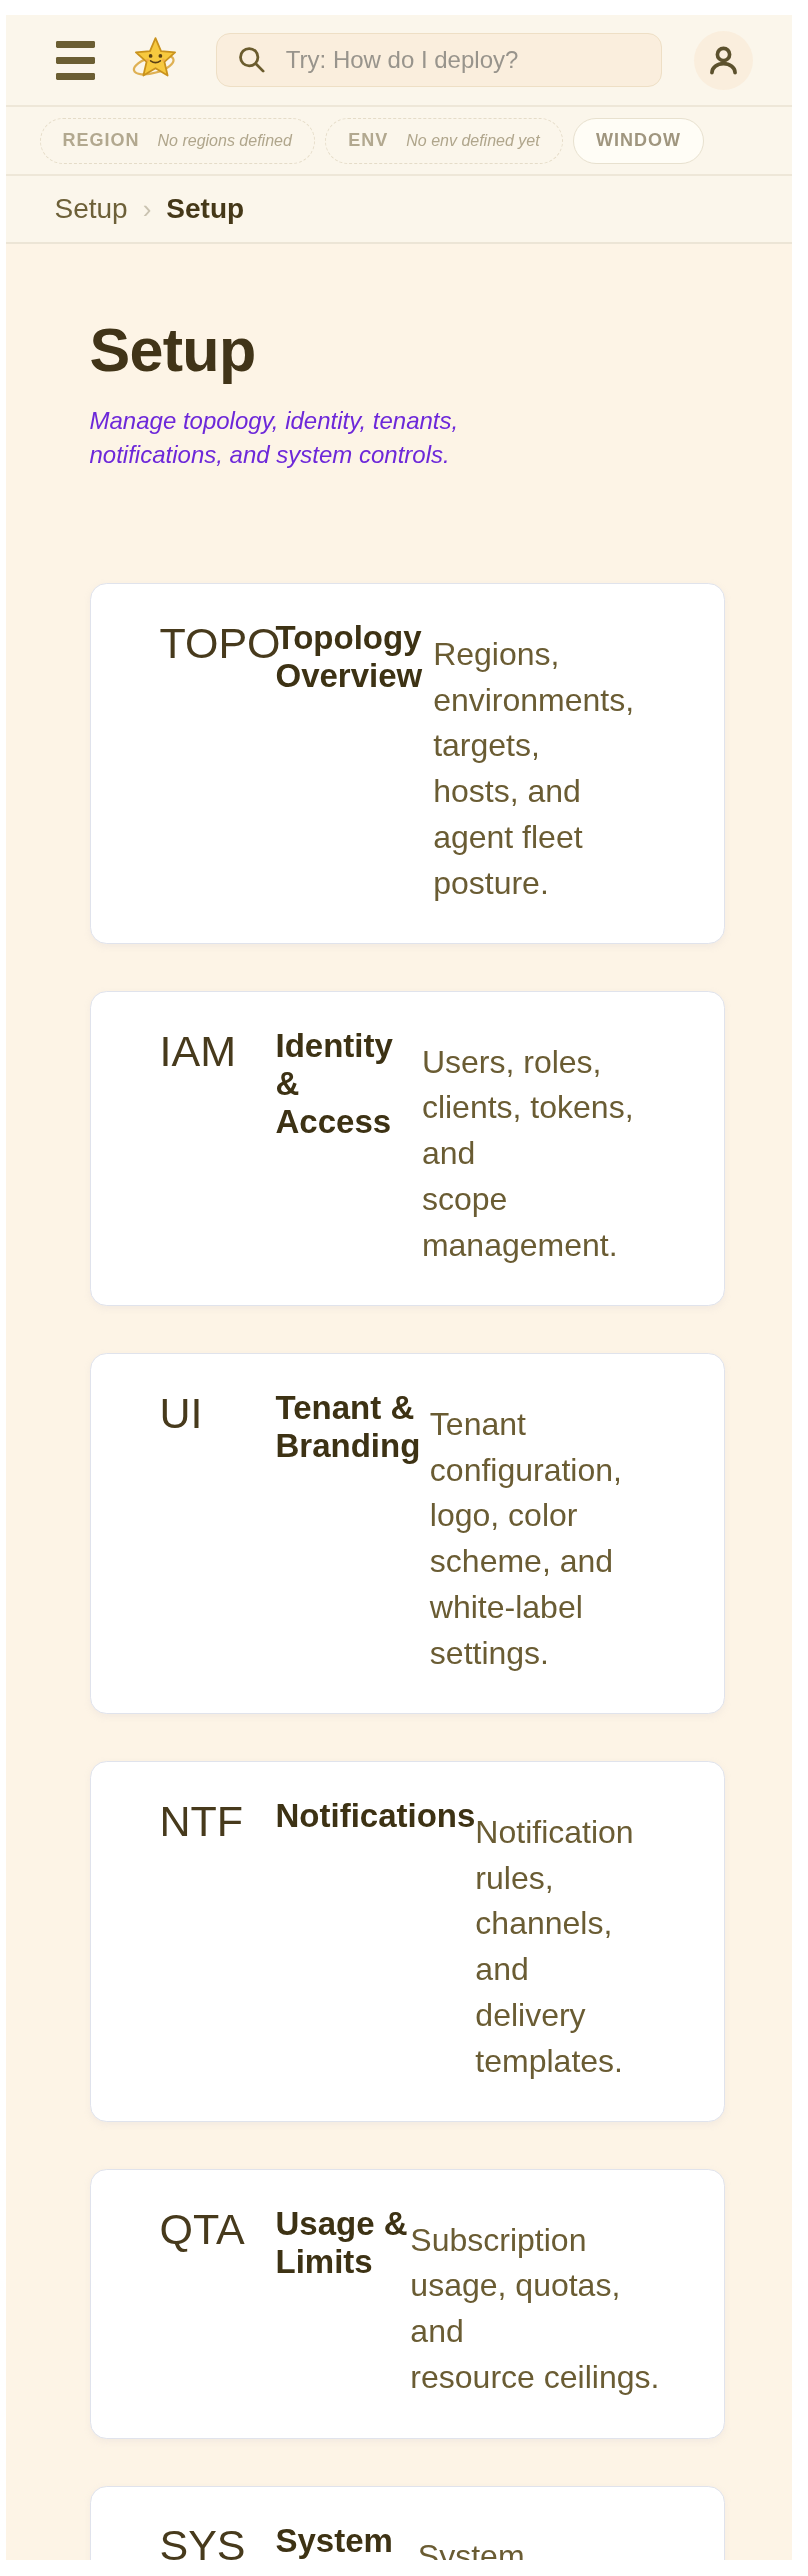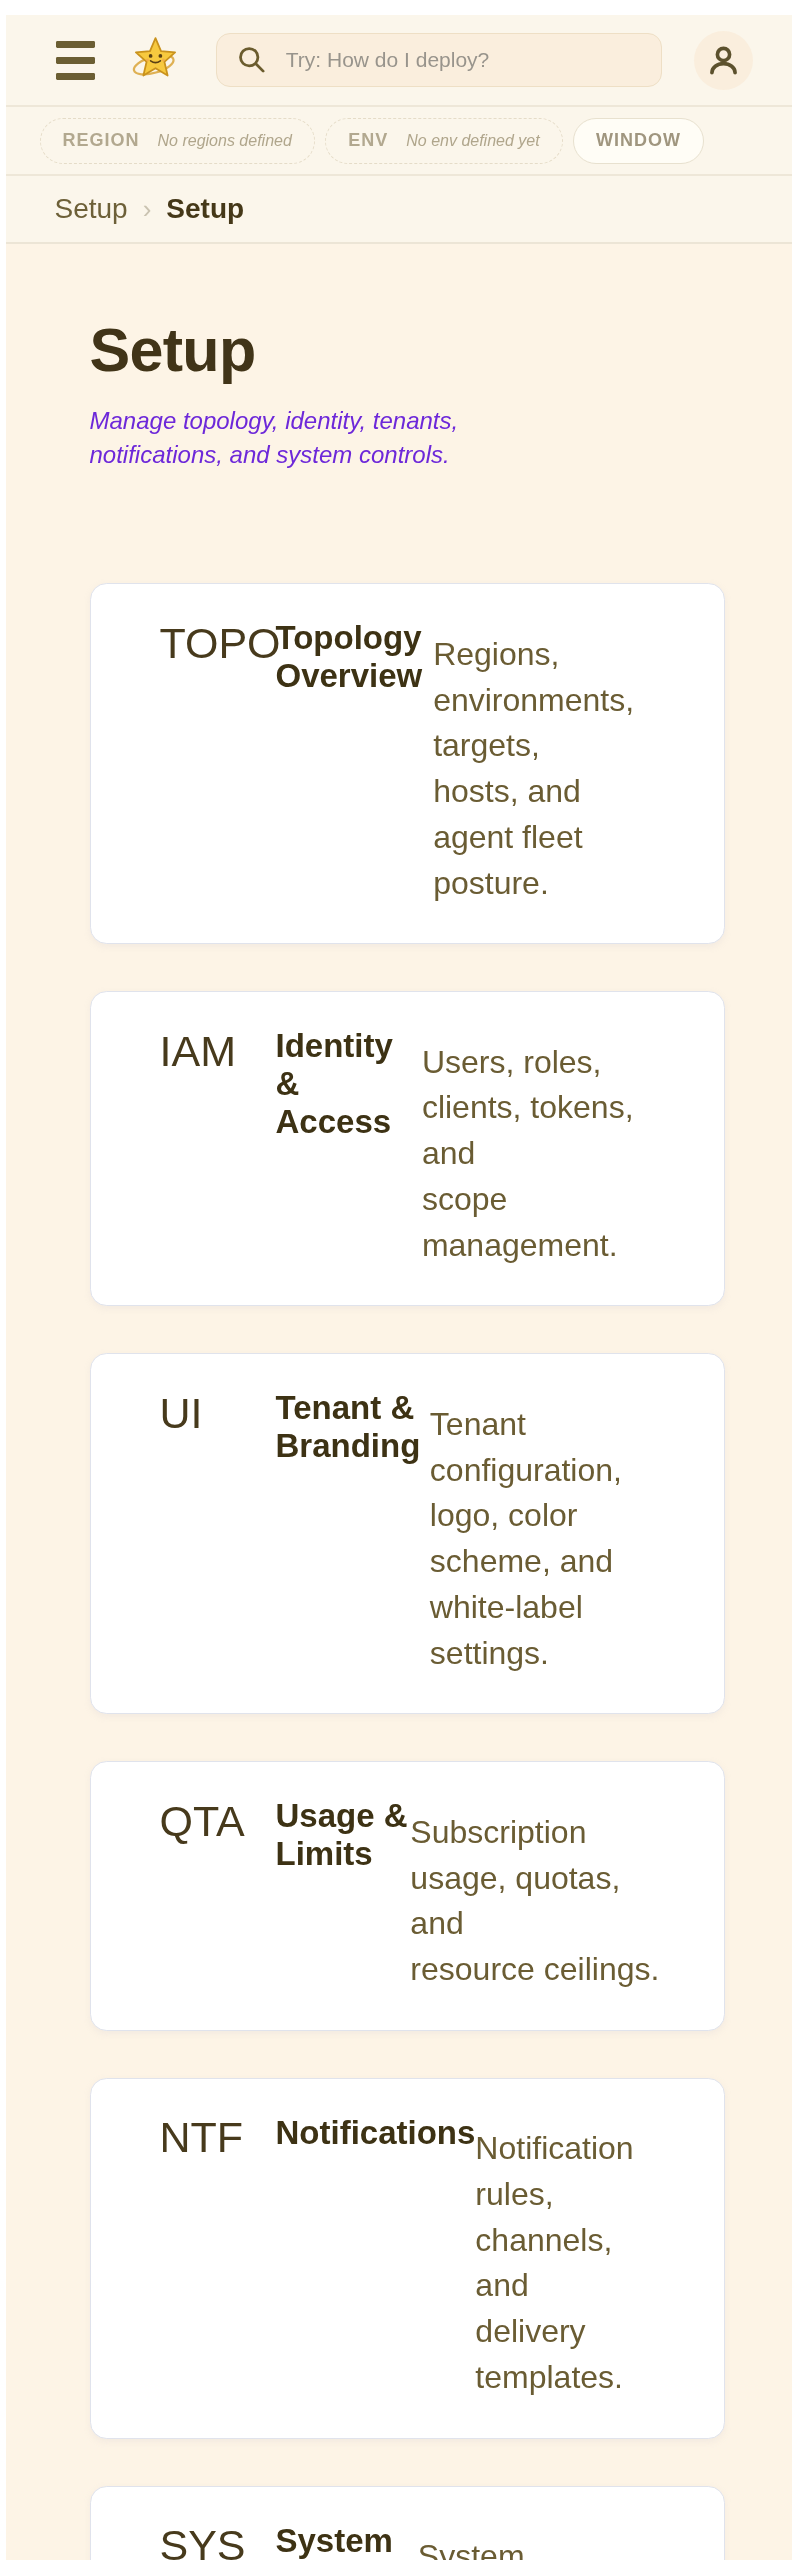--- a/index.html
+++ b/index.html
@@ -31,21 +31,21 @@
   .logo { margin-left: 32px; flex-shrink: 0; }
   .searchbox {
     flex: 1 1 auto; margin: 0 32px;
     height: 54px; background: #faeedd;
     border: 1.4px solid #eedfc5; border-radius: 14px;
     display: flex; align-items: center; padding: 0 19.3px;
   }
   .searchbox input {
     flex: 1; border: none; outline: none; background: transparent;
     font-family: "Liberation Sans", sans-serif;
-    font-size: 21px; color: #5c512d; margin-left: 18px;
+    font-size: 24px; color: #5c512d; margin-left: 18px;
   }
   .searchbox input::placeholder { color: #98948c; opacity: 1; }
   .avatar {
     width: 59px; height: 59px; border-radius: 50%;
     background: #faeedd; flex-shrink: 0;
     display: flex; align-items: center; justify-content: center;
     cursor: pointer;
   }
 
   
@@ -209,34 +209,34 @@
         <span class="card-badge">UI</span>
         <span class="card-body">
           <span class="card-title">Tenant &amp; Branding</span>
           <span class="card-desc">Tenant configuration, logo, color
 scheme, and white-label
 settings.</span>
         </span>
       </div>
 
       <div class="card">
+        <span class="card-badge">NTF</span>
+        <span class="card-body">
+          <span class="card-title">Notifications</span>
+          <span class="card-desc">Notification rules, channels, and
+delivery templates.</span>
+        </span>
+      </div>
+
+      <div class="card">
         <span class="card-badge">QTA</span>
         <span class="card-body">
           <span class="card-title">Usage &amp; Limits</span>
           <span class="card-desc">Subscription usage, quotas, and
 resource ceilings.</span>
-        </span>
-      </div>
-
-      <div class="card">
-        <span class="card-badge">NTF</span>
-        <span class="card-body">
-          <span class="card-title">Notifications</span>
-          <span class="card-desc">Notification rules, channels, and
-delivery templates.</span>
         </span>
       </div>
 
       <div class="card">
         <span class="card-badge">SYS</span>
         <span class="card-body">
           <span class="card-title">System Settings</span>
           <span class="card-desc">System configuration,
 diagnostics, offline settings, and
 security data.</span>

